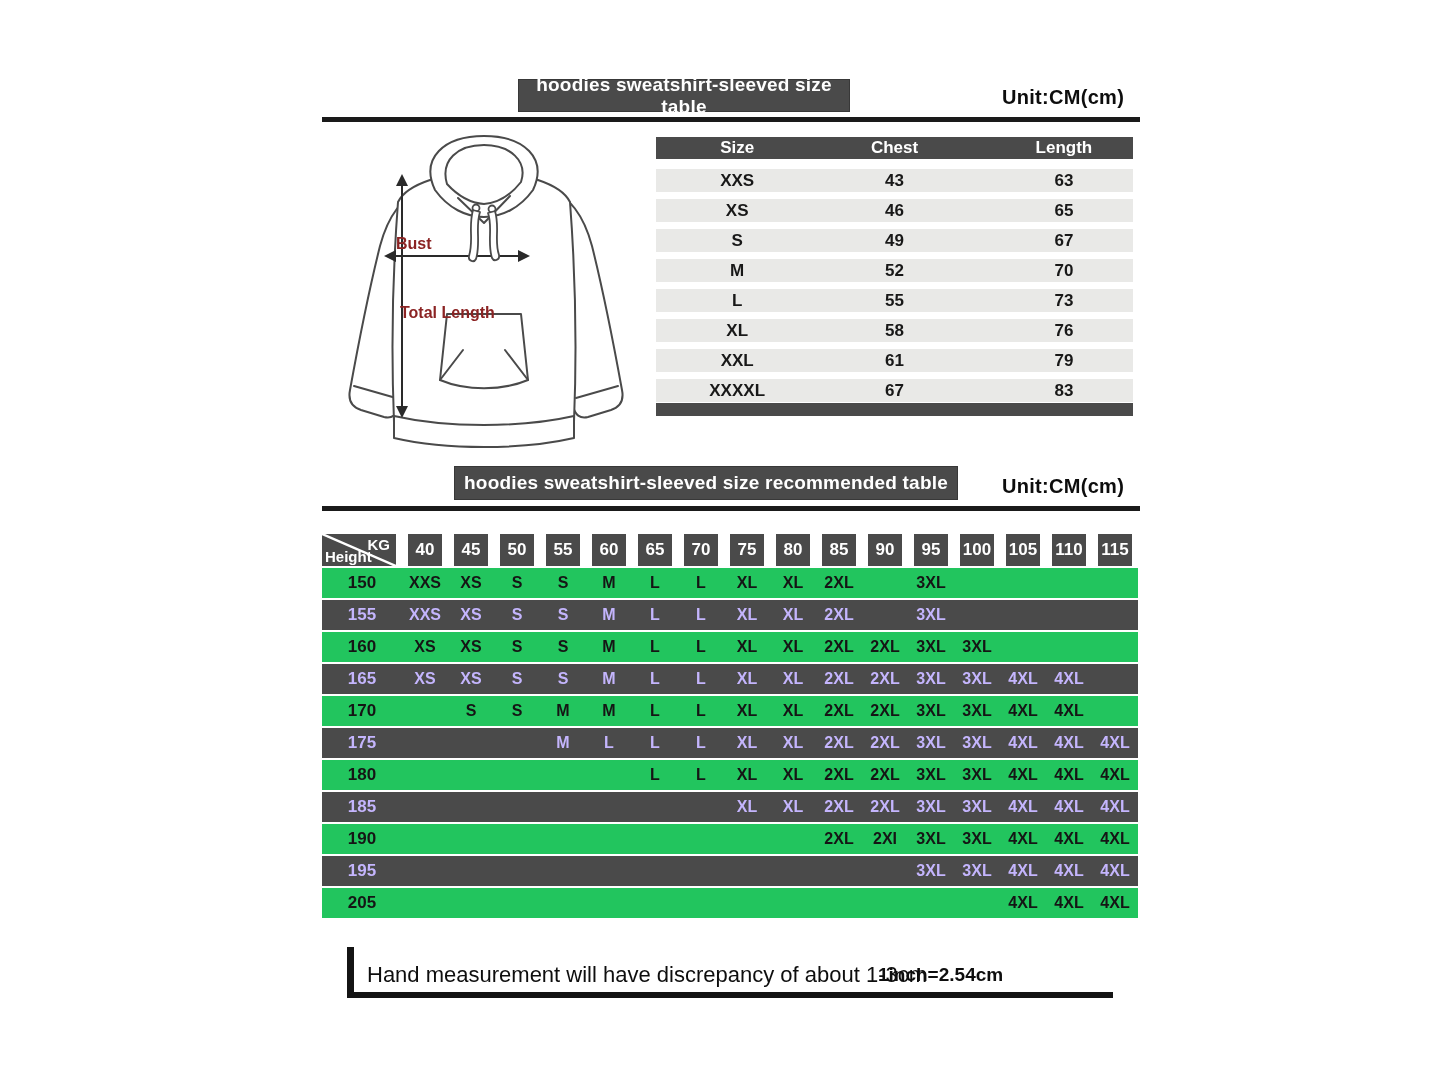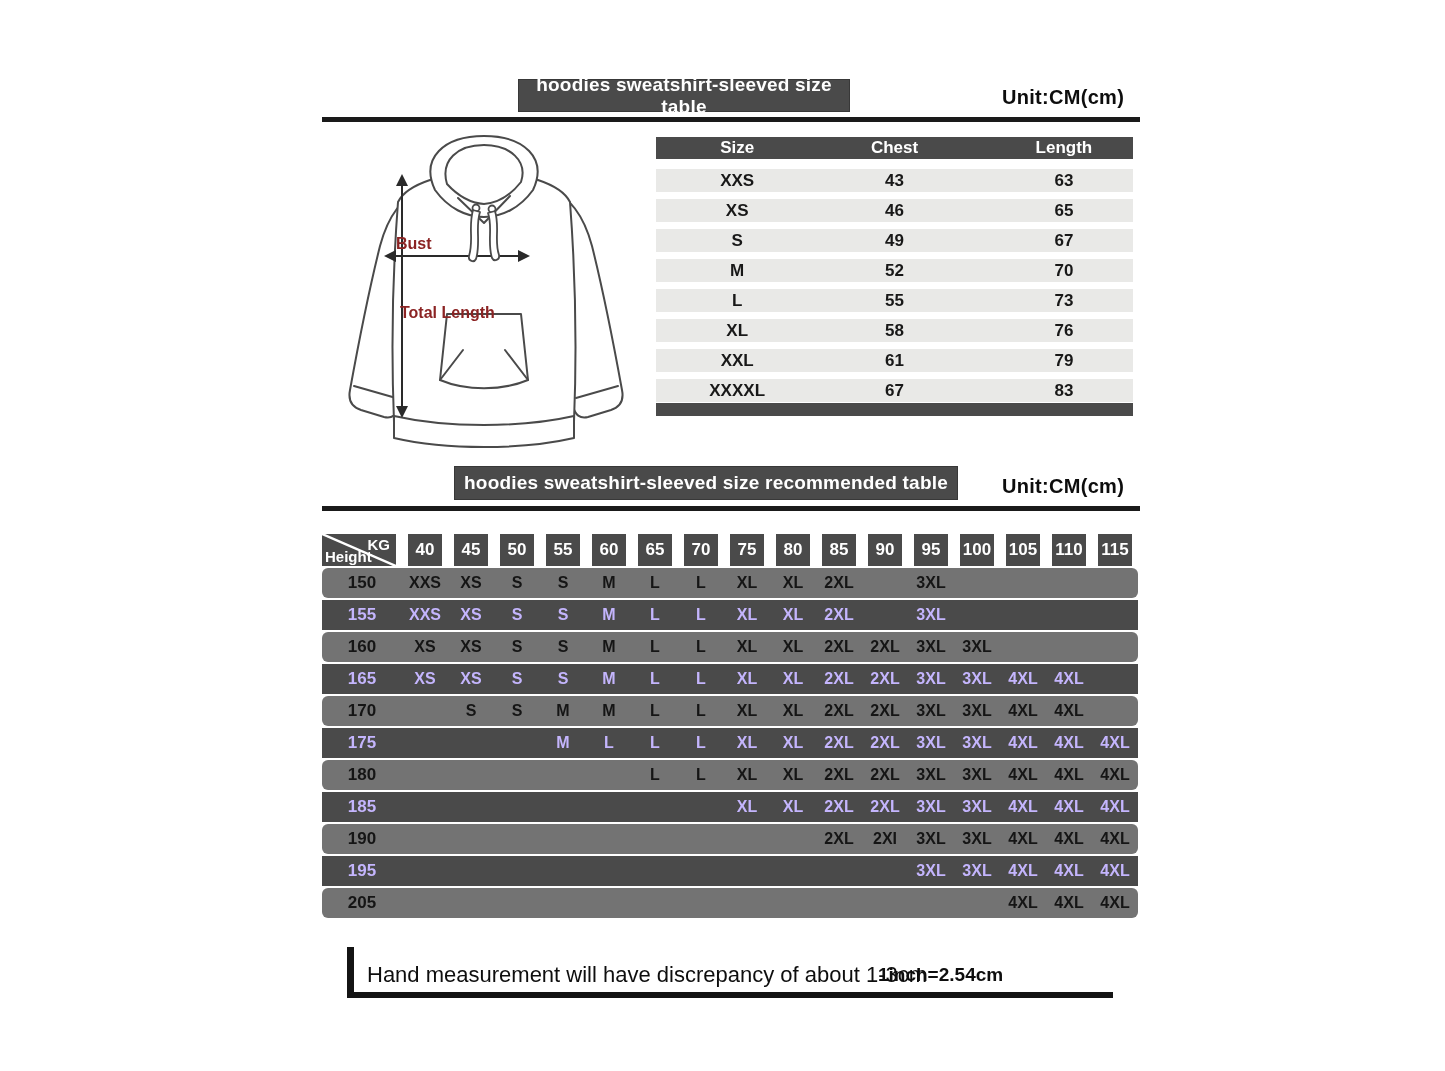--- a/index.html
+++ b/index.html
@@ -40,21 +40,21 @@
   .kgcell { background:#4a4a4a; color:#ffffff; margin:0 6px; display:flex; align-items:center;
             justify-content:center; font-weight:bold; font-size:17px; }
   #corner { background:#4a4a4a; position:relative; margin-right:6px; }
   #corner svg { position:absolute; left:0; top:0; width:100%; height:100%; }
   .corner-kg { position:absolute; top:2px; right:6px; color:#ffffff; font-weight:bold; font-size:15px; }
   .corner-h  { position:absolute; bottom:1px; left:3px; color:#ffffff; font-weight:bold; font-size:15px; }
   .rec-row { height:30px; margin-bottom:2px; }
   .rec-row .cell { display:flex; align-items:center; justify-content:center;
                    font-weight:bold; font-size:16px; height:100%; }
   .rec-row .hcell { font-size:17px; }
-  .rec-row.light { background:#737373; color:#151515;border-radius:6px; }
+  .rec-row.light { background:#22c55e; color:#151515; }
   .rec-row.dark  { background:#4a4a4a; color:#c4b5fd; }
 
   
   #foot-bar  { position:absolute; left:347px; top:947px; width:7px; height:51px; background:#141414; }
   #foot-note { position:absolute; left:367px; top:962px; font-size:22px; font-weight:normal; color:#0e0e0e; }
   #foot-conv { position:absolute; left:878px; top:964px; font-size:19px; font-weight:bold; color:#0e0e0e; }
   #foot-line { position:absolute; left:347px; top:992px; width:766px; height:6px; background:#141414; }
 </style>
 </head>
 <body>

